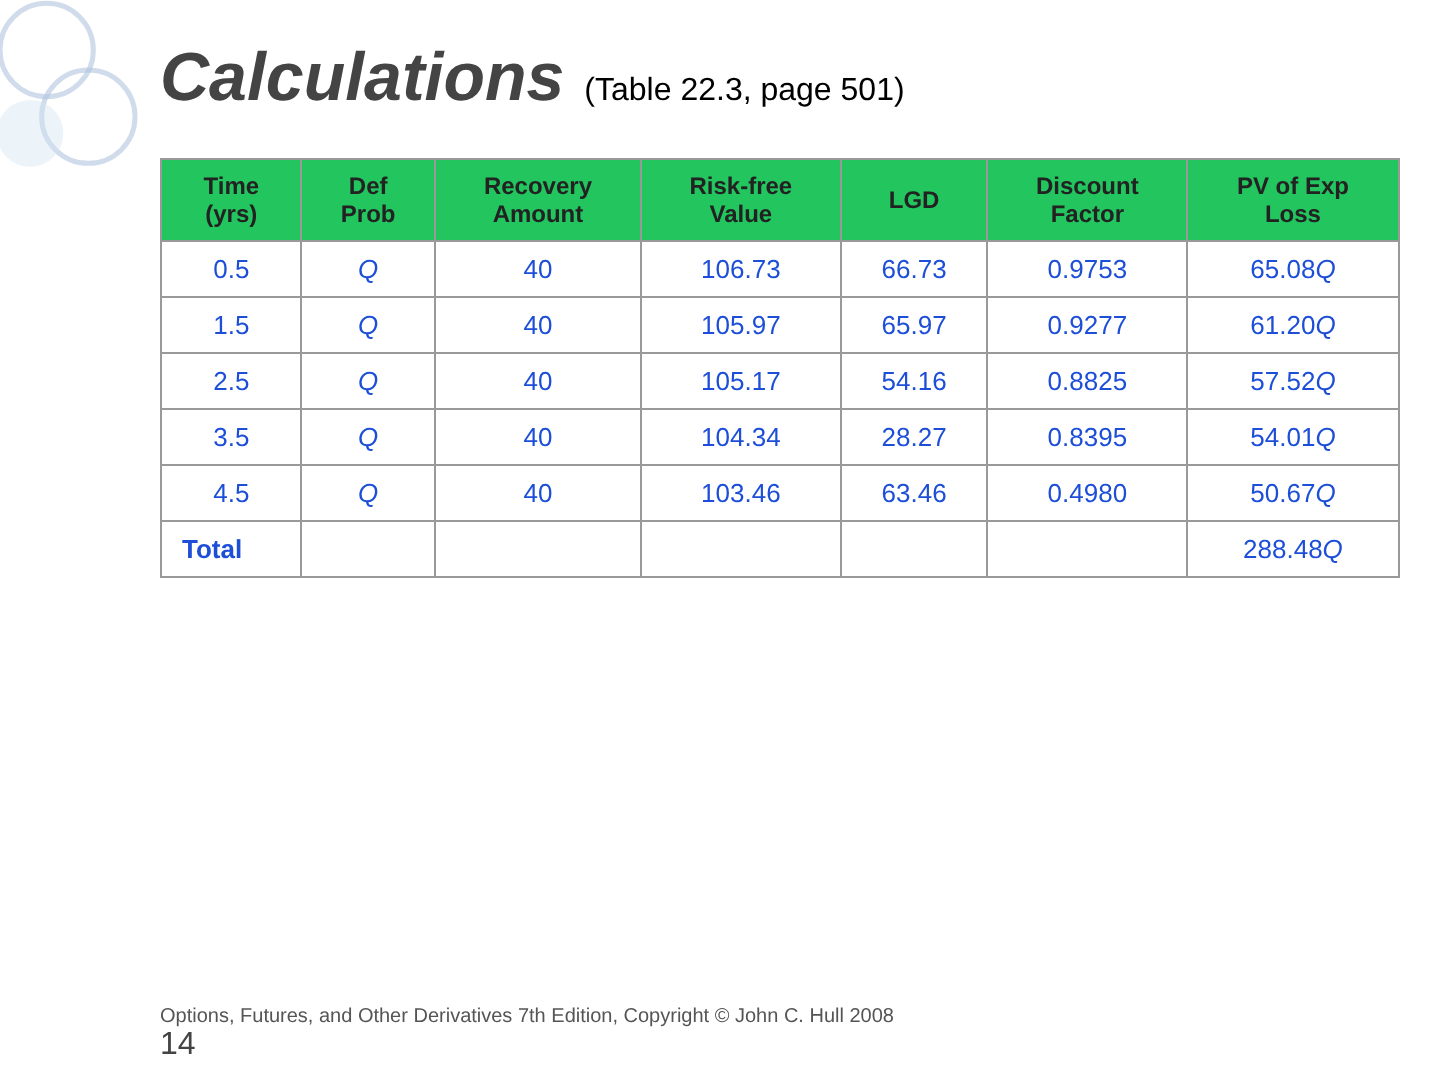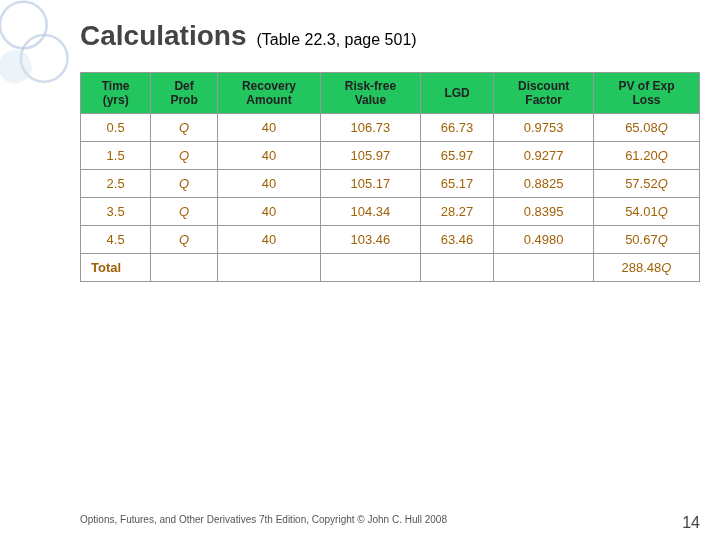--- a/index.html
+++ b/index.html
@@ -35,23 +35,24 @@
       bottom: 40px;
     }
 
     .title-row {
       display: flex;
       align-items: baseline;
       margin-bottom: 20px;
     }
 
     .title-main {
-      font-size: 28px;
+      font-size: 34px;
       font-weight: bold;
       color: #444;
+      font-style: italic;
       margin-right: 10px;
     }
 
     .title-sub {
       font-size: 16px;
       color: #000000;
     }
 
     table {
       border-collapse: collapse;
@@ -67,37 +68,38 @@
 
     th {
       background: #22c55e;
       font-weight: bold;
       font-size: 12px;
       color: #222;
       vertical-align: middle;
     }
 
     td {
-      color: #a16207;
+      color: #1d4ed8;
       vertical-align: middle;
     }
 
     .italic-q {
       font-style: italic;
     }
 
     .footer {
       position: absolute;
       bottom: 8px;
       left: 80px;
       right: 20px;
       display: flex;
       justify-content: space-between;
       font-size: 10px;
       color: #555;
+      flex-direction: column;
     }
 
     .footer-right {
       font-size: 16px;
       color: #444;
     }
   </style>
 </head>
 <body>
 
@@ -144,21 +146,21 @@
       <td>105.97</td>
       <td>65.97</td>
       <td>0.9277</td>
       <td>61.20<span class="italic-q">Q</span></td>
     </tr>
         <tr>
       <td>2.5</td>
       <td><span class="italic-q">Q</span></td>
       <td>40</td>
       <td>105.17</td>
-      <td>65.17</td>
+      <td>54.16</td>
       <td>0.8825</td>
       <td>57.52<span class="italic-q">Q</span></td>
     </tr>
         <tr>
       <td>3.5</td>
       <td><span class="italic-q">Q</span></td>
       <td>40</td>
       <td>104.34</td>
       <td>28.27</td>
       <td>0.8395</td>

